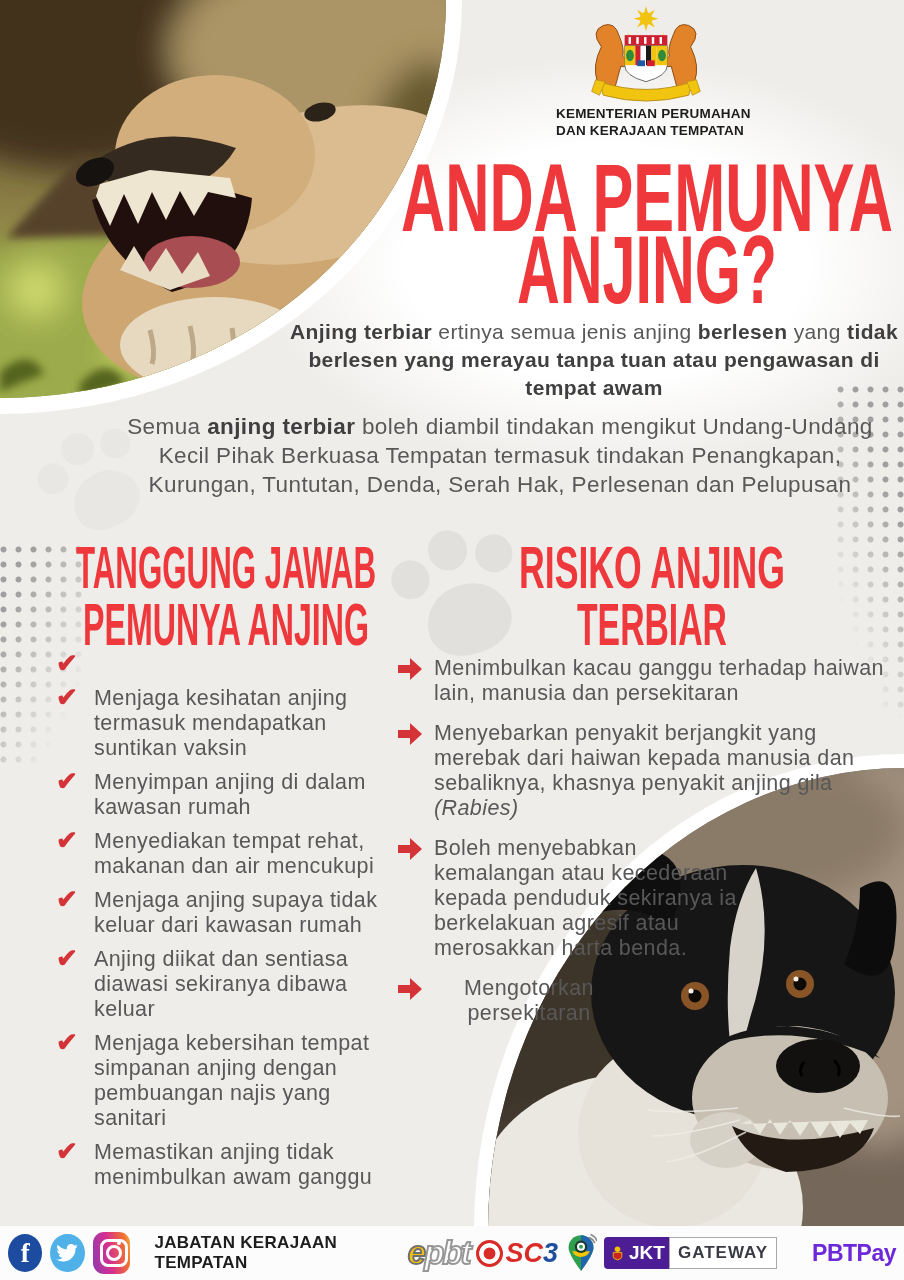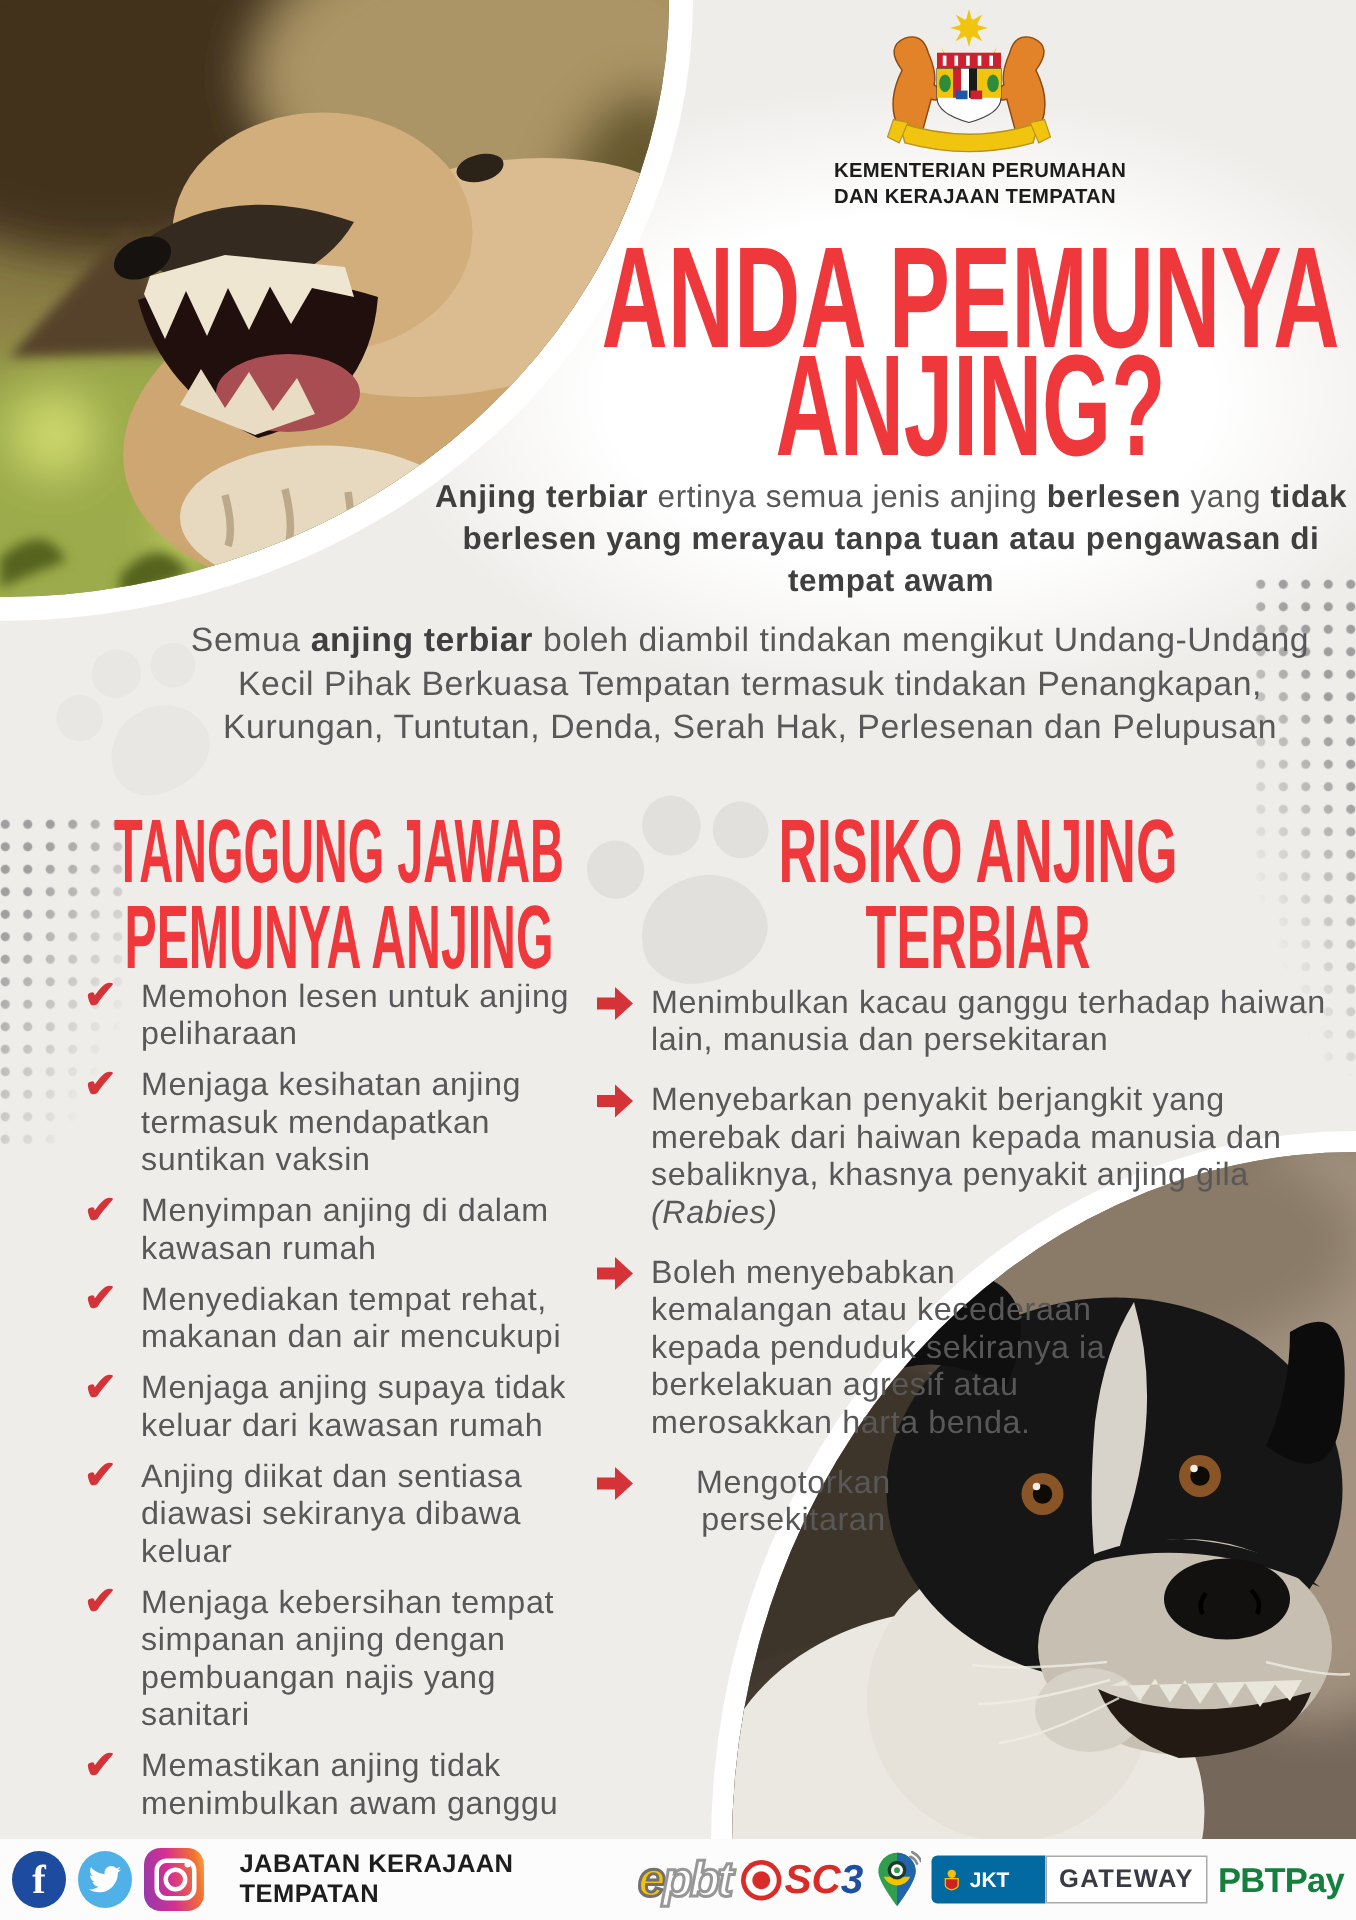--- a/index.html
+++ b/index.html
@@ -93,25 +93,25 @@
     .epbt{color:#fff;-webkit-text-stroke:2px #979797;}
     .epbt .e{color:#f4c20d;-webkit-text-stroke:2px #707070;}
   }
   .epbt .e{color:#f4c20d;}
   .osc{display:flex;align-items:center;font-style:italic;font-weight:900;font-size:27px;}
   .osc-ic{width:27px;height:27px;border-radius:50%;margin-right:2px;
       background:radial-gradient(circle,#d92b27 0 29%,#ffffff 33% 52%,#d92b27 56% 100%);}
   .osc .sc{color:#d92b27;}
   .osc .three{color:#1f4fa0;}
   .jkt{display:flex;align-items:stretch;height:32px;}
-  .jkt-blue{display:flex;align-items:center;gap:4px;background:#0369a1;color:#fff;font-weight:bold;
-            font-size:14px;padding:0 24px 0 6px;border-radius:4px 0 0 4px;}
+  .jkt-blue{display:flex;align-items:center;gap:4px;background:#4c1d95;color:#fff;font-weight:bold;
+            font-size:19px;padding:0 4px 0 6px;border-radius:4px 0 0 4px;}
   .jkt-gw{display:flex;align-items:center;background:#fff;border:1.5px solid #a9a9a9;color:#3a3a44;
           font-weight:bold;font-size:17px;letter-spacing:1px;padding:0 8px;}
-  .pbtpay{font-weight:900;font-size:23px;color:#15803d;letter-spacing:-.5px;}
+  .pbtpay{font-weight:900;font-size:23px;color:#6d28d9;letter-spacing:-.5px;margin-left:28px;}
 </style>
 </head>
 <body>
 
 <div class="poster">
 
   <div class="glow"></div>
 
   <div class="dots dots-right"></div>
   <div class="dots dots-left"></div>
@@ -283,21 +283,20 @@
   <div class="righthead-wrap">
     <svg class="svg-head" width="508" height="120" viewBox="0 0 508 120">
       <text x="121" y="58" font-size="60" textLength="266" lengthAdjust="spacingAndGlyphs">RISIKO ANJING</text>
       <text x="179" y="115" font-size="60" textLength="150" lengthAdjust="spacingAndGlyphs">TERBIAR</text>
     </svg>
   </div>
 
   <ul class="list resp-list" style="list-style:none;margin:0;padding:0;">
     <li class="item">
         <span class="chk">✔</span>
-        <span class="txt">Memohon lesen untuk anjing peliharaan</span>
       </li>
     <li class="item">
         <span class="chk">✔</span>
         <span class="txt">Menjaga kesihatan anjing termasuk mendapatkan suntikan vaksin</span>
       </li>
     <li class="item">
         <span class="chk">✔</span>
         <span class="txt">Menyimpan anjing di dalam kawasan rumah</span>
       </li>
     <li class="item">

